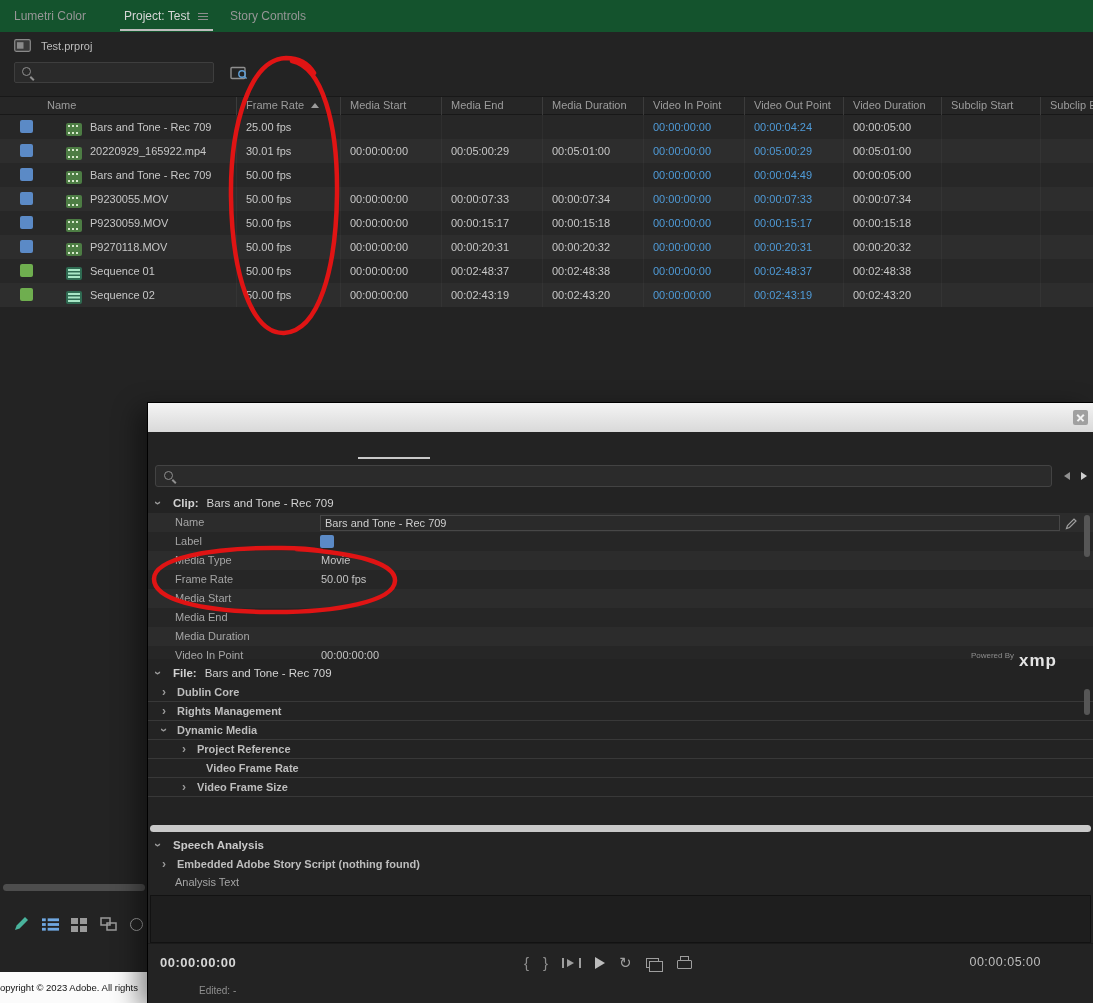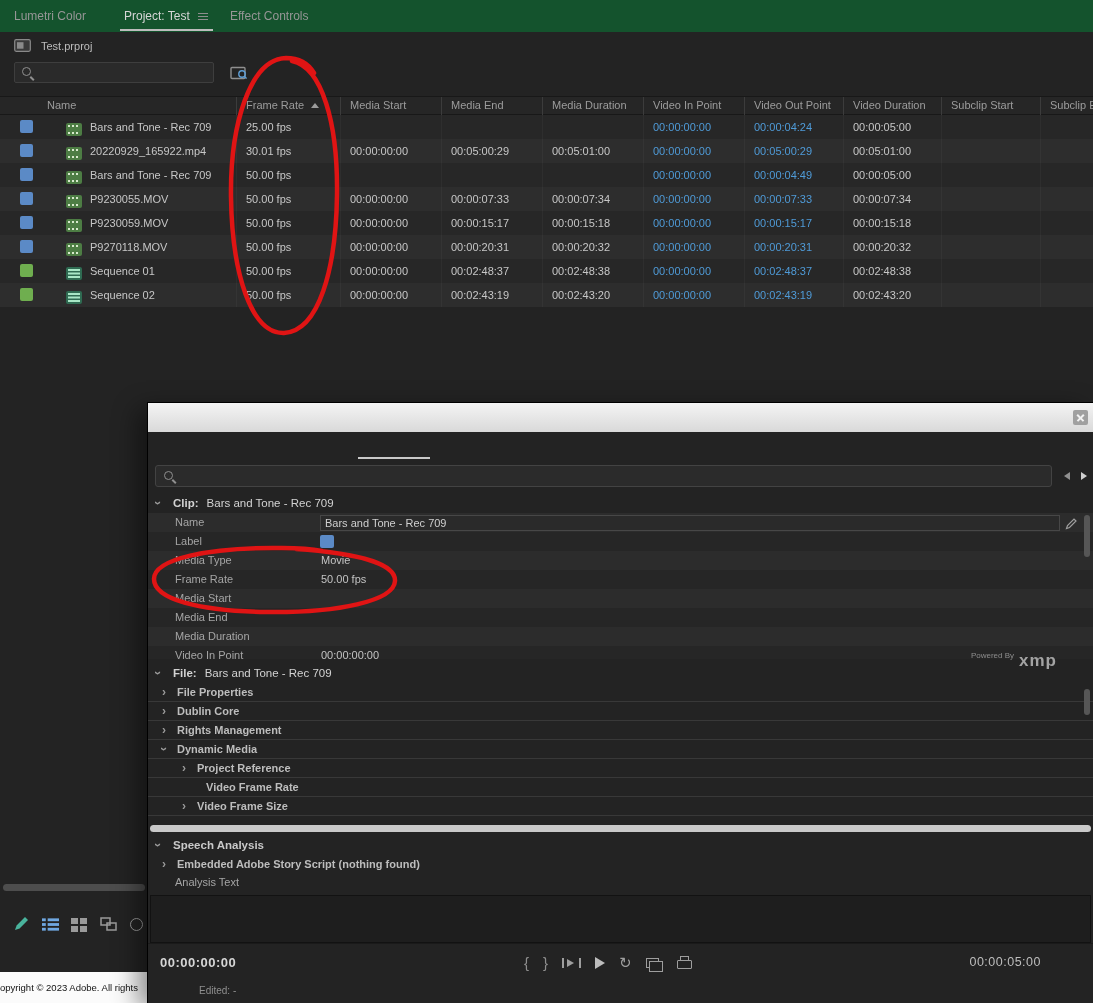--- a/index.html
+++ b/index.html
@@ -98,21 +98,21 @@
 .md-value{position:absolute;left:173px;top:0;line-height:19px;font-size:11px;color:#c3c3c3;white-space:nowrap}
 .md-name-input{position:absolute;left:172px;top:1.5px;width:740px;height:16px;background:#2a2a2a;border:1px solid #474747;color:#cfcfcf;font-size:11px;font-family:inherit;padding:0 4px;outline:none}
 .md-pen{position:absolute;left:917px;top:3px;cursor:pointer}
 .md-swatch{position:absolute;left:172px;top:3px;width:14px;height:13px;border-radius:2px;background:#5b8ac6;cursor:pointer}
 .md-vscroll{position:absolute;right:3px;width:6px;border-radius:3px;background:#565656;cursor:pointer}
 .md-vscroll.clip{top:112px;height:42px}
 .md-vscroll.file{top:286px;height:26px}
 .md-file-header{position:absolute;left:8px;top:260px;height:20px;display:flex;align-items:center;gap:8px;font-size:11.5px;color:#d2d2d2}
 .md-poweredby{position:absolute;right:36px;top:248px;height:22px;display:flex;align-items:flex-start;gap:5px}
 .pb-label{font-size:8px;color:#8d8d8d}
-.xmp{font-size:17px;font-weight:bold;color:#a3a3a3;letter-spacing:1px;line-height:20px}
+.xmp{font-size:17px;font-weight:bold;color:#e5e5e5;letter-spacing:1px;line-height:20px}
 .md-file-items{position:absolute;left:0;top:280px;width:100%;height:142px;overflow:hidden}
 .md-file-item{position:relative;width:100%;height:19px;border-bottom:1px solid #383838;display:flex;align-items:center;gap:6px;font-size:11px;font-weight:bold;color:#bdbdbd;cursor:pointer}
 .ind0{padding-left:14px}
 .ind1{padding-left:34px}
 .ind2{padding-left:58px}
 .md-hscroll{position:absolute;left:2px;top:422px;width:941px;height:7px;border-radius:3.5px;background:#c9c9c9;cursor:pointer}
 .md-speech-title{position:absolute;left:8px;top:432px;height:19px;display:flex;align-items:center;gap:8px;font-size:11.5px;font-weight:bold;color:#c9c9c9}
 .md-embedded{position:absolute;left:14px;top:451px;height:19px;display:flex;align-items:center;gap:6px;font-size:11px;font-weight:bold;color:#bdbdbd}
 .md-analysis{position:absolute;left:27px;top:473px;height:16px;font-size:11px;color:#a5a5a5}
 .md-textarea{position:absolute;left:2px;top:492px;width:941px;height:48px;background:#1e1e1e;border:1px solid #121212;cursor:text}
@@ -140,21 +140,21 @@
 .annot{position:absolute;z-index:80;pointer-events:none}
 </style>
 </head>
 <body>
 
 <div class="screen">
 
   <div class="topbar">
     <div class="tab" style="left:14px"><span>Lumetri Color</span></div>
     <div class="tab active" style="left:124px"><span>Project: Test</span><span class="pmenu"></span></div>
-    <div class="tab" style="left:230px"><span>Effect Controls</span></div>
+    <div class="tab" style="left:230px"><span>Story Controls</span></div>
     <div class="tab-underline" style="left:120px;width:93px"></div>
   </div>
 
   <div class="project-panel">
     <div class="proj-file">
       <svg width="17" height="13" viewBox="0 0 17 13">
           <rect x="0.7" y="0.7" width="15.6" height="11.6" rx="1.5" fill="#3a3a3a" stroke="#8a8a8a" stroke-width="1.2"></rect>
           <rect x="3" y="3.2" width="6.5" height="6.5" fill="#8a8a8a"></rect>
         </svg>
       <span>Test.prproj</span>
@@ -434,24 +434,20 @@
       <span>Bars and Tone - Rec 709</span>
     </div>
     <div class="md-poweredby">
       <span class="pb-label">Powered By</span>
       <span class="xmp">xmp</span>
     </div>
 
     <div class="md-file-items">
       <div class="md-file-item ind0">
           <span class="chev"></span>
-          <span>File Properties</span>
-        </div>
-      <div class="md-file-item ind0">
-          <span class="chev"></span>
           <span>Dublin Core</span>
         </div>
       <div class="md-file-item ind0">
           <span class="chev"></span>
           <span>Rights Management</span>
         </div>
       <div class="md-file-item ind0">
           <span class="chev down"></span>
           <span>Dynamic Media</span>
         </div>

